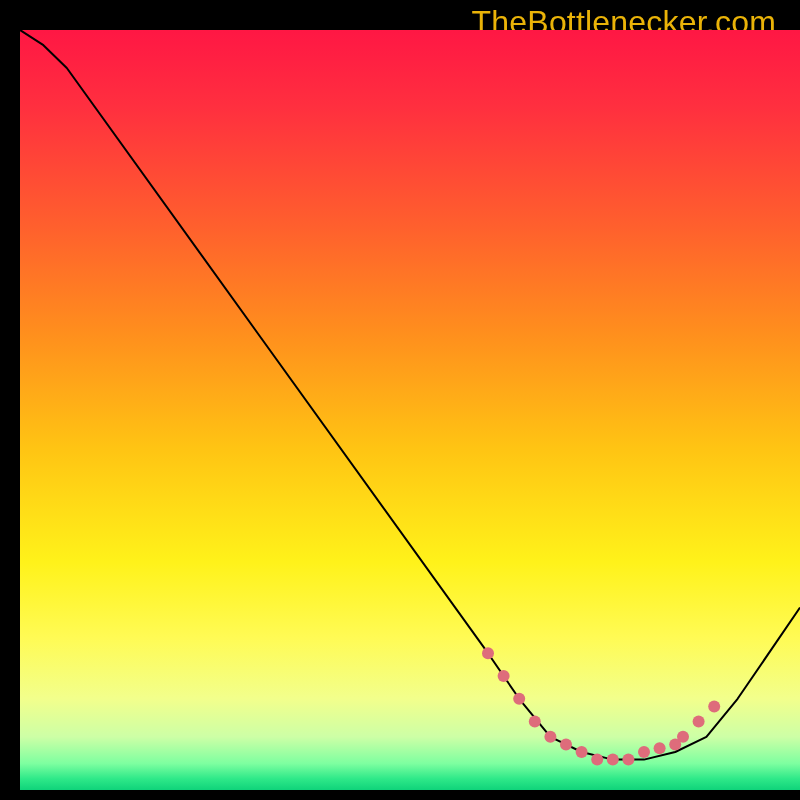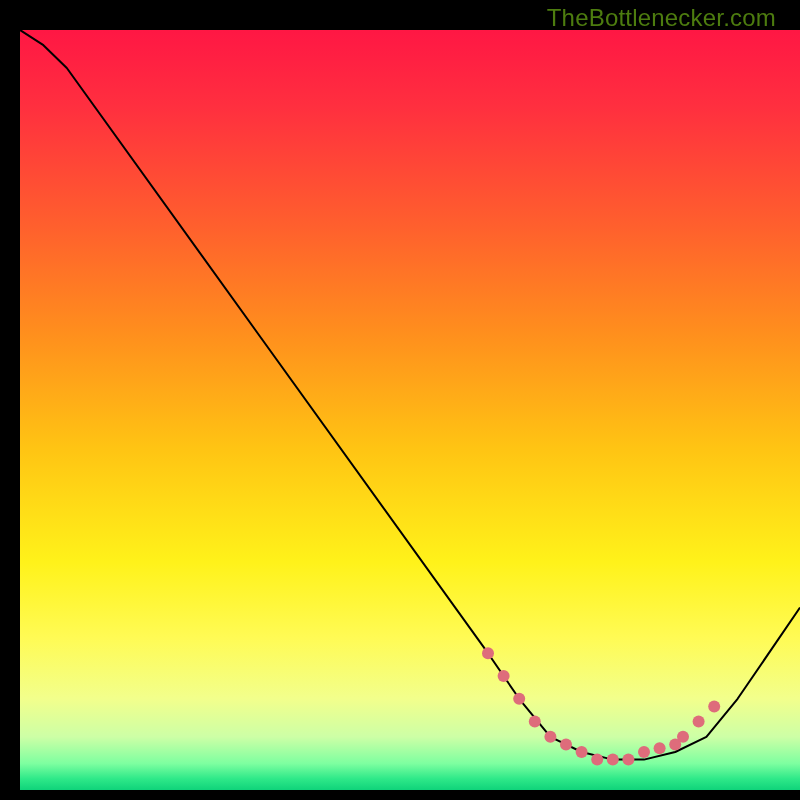--- a/index.html
+++ b/index.html
@@ -16,22 +16,22 @@
     left: 10px;
     top: 0;
     width: 780px;
     height: 790px;
     background: #000;
   }
   .watermark {
     position: absolute;
     top: 4px;
     right: 14px;
-    color: #4d7c0f;
-    font-size: 24px;
+    color: #eab308;
+    font-size: 32px;
     letter-spacing: 0.2px;
     font-weight: 500;
   }
   .plot-wrap {
     position: absolute;
     left: 10px;
     top: 30px;
     width: 780px;
     height: 760px;
   }

